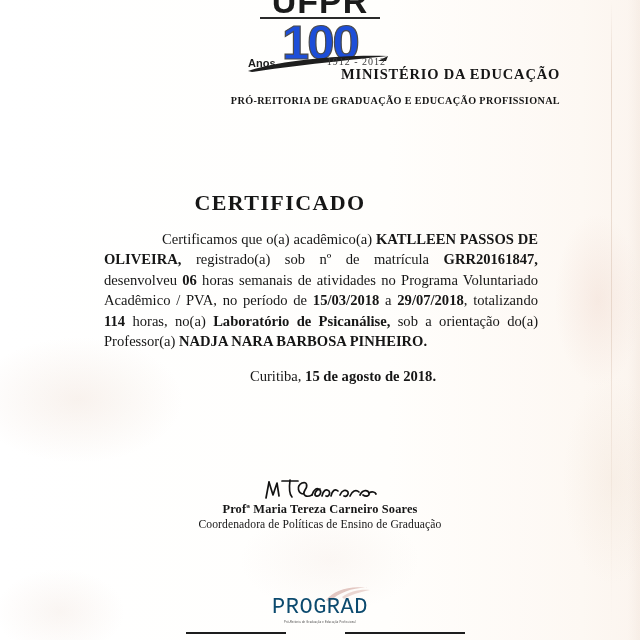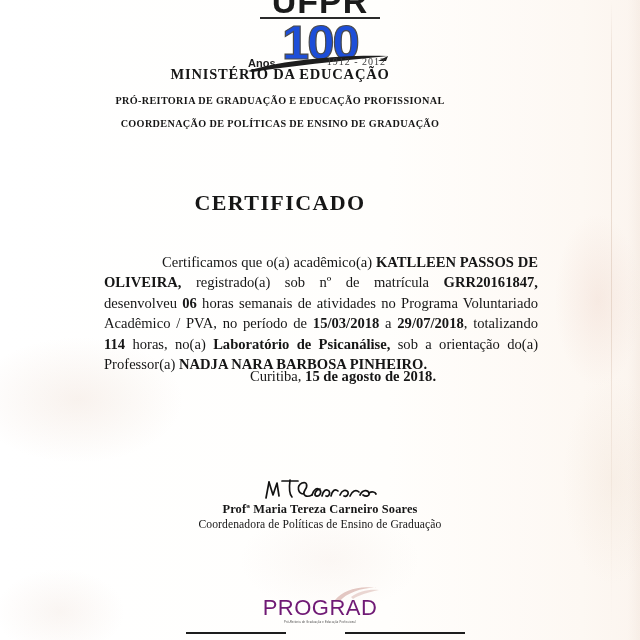--- a/index.html
+++ b/index.html
@@ -118,21 +118,21 @@
     left: 6px;
     bottom: -6px;
   }
 
   
   #header-block {
     position: absolute;
     top: 66px;
     left: 0;
     width: 560px;
-    text-align: center;
+    text-align: right;
   }
   .hdr1 {
     font-size: 14.5px;
     font-weight: bold;
     letter-spacing: 0.8px;
     margin-bottom: 12px;
   }
   .hdr2 {
     font-size: 10.2px;
     font-weight: bold;
@@ -153,21 +153,21 @@
     width: 560px;
     text-align: center;
     font-size: 22px;
     font-weight: bold;
     letter-spacing: 1.4px;
   }
 
   
   #body-text {
     position: absolute;
-    top: 252px;
+    top: 229px;
     left: 104px;
     width: 434px;
     font-size: 14.6px;
     line-height: 20.4px;
     text-align: justify;
     text-justify: inter-word;
     text-indent: 58px;
   }
   #body-text b { font-weight: bold; }
 
@@ -220,24 +220,24 @@
     position: relative;
     display: inline-block;
   }
   .prograd-swirl {
     position: absolute;
     right: -6px;
     top: -12px;
     opacity: 0.5;
   }
   .prograd-word {
-    font-family: Liberation Sans, sans-serif;
+    font-family: Liberation Mono, monospace;
     font-size: 22px;
     letter-spacing: 0.5px;
-    color: #701a75;
+    color: #0c4a6e;
     line-height: 23px;
     position: relative;
   }
   .prograd-sub {
     font-family: "Liberation Sans", sans-serif;
     font-size: 2.6px;
     letter-spacing: 0.25px;
     color: #3b3b3b;
     margin-top: 1px;
     transform: scaleY(1.6);
@@ -286,21 +286,20 @@
         <path d="M2 18 C 30 8, 96 1, 142 3 C 122 5, 60 11, 6 19 Z" fill="#1e1e1e"></path>
         <path d="M142 3 L132 8 L140 8 Z" fill="#1e1e1e"></path>
       </svg>
       <div class="logo-years">1912 - 2012</div>
     </div>
   </div>
 
   <div id="header-block">
     <div class="hdr1">MINISTÉRIO DA EDUCAÇÃO</div>
     <div class="hdr2">PRÓ-REITORIA DE GRADUAÇÃO E EDUCAÇÃO PROFISSIONAL</div>
-    <div class="hdr3">COORDENAÇÃO DE POLÍTICAS DE ENSINO DE GRADUAÇÃO</div>
   </div>
 
   <div id="title">CERTIFICADO</div>
 
   <div id="body-text">
     <span>Certificamos que o(a) acadêmico(a) </span><b>KATLLEEN PASSOS DE OLIVEIRA,</b><span> registrado(a) sob nº de matrícula </span><b>GRR20161847,</b><span> desenvolveu </span><b>06</b><span> horas semanais de atividades no Programa Voluntariado Acadêmico / PVA, no período de </span><b>15/03/2018</b><span> a </span><b>29/07/2018</b><span>, totalizando </span><b>114</b><span> horas, no(a) </span><b>Laboratório de Psicanálise,</b><span> sob a orientação do(a) Professor(a) </span><b>NADJA NARA BARBOSA PINHEIRO.</b>
   </div>
 
   <div id="date-line">
     <span>Curitiba, </span><b>15 de agosto de 2018.</b>

